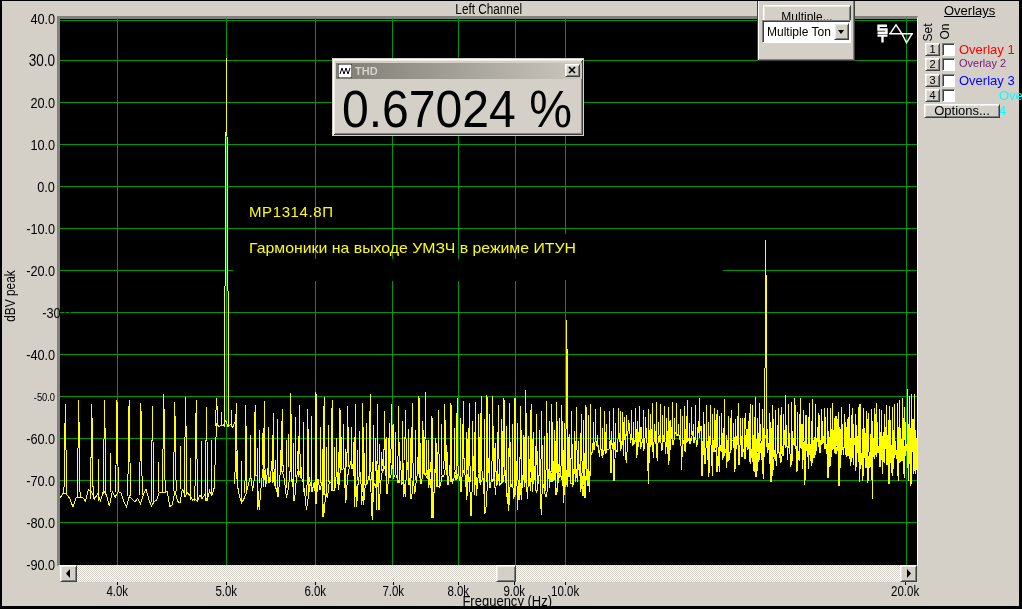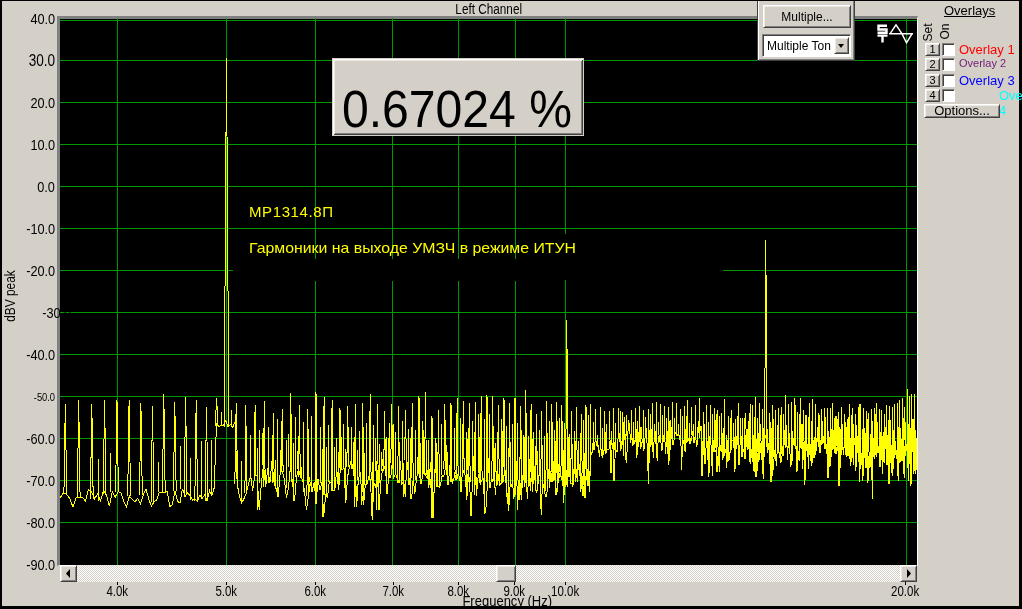--- a/index.html
+++ b/index.html
@@ -102,30 +102,42 @@
         <path d="M9 3 L5 7.5 L9 12 Z" fill="#000"></path>
       </svg></div>
   <div class="raised abs" style="left:840px;top:0;width:17px;height:17px;"><svg width="15" height="15">
         <path d="M6 3 L10 7.5 L6 12 Z" fill="#000"></path>
       </svg></div>
   <div class="raised abs" style="left:436px;top:0;width:20px;height:17px;"></div>
 </div>
 
 <div class="abs" style="left:332px;top:58px;width:252px;height:78px;background:#D4D0C8;
  border:1px solid #D4D0C8; box-shadow: inset 1px 1px 0 #fff, inset -1px -1px 0 #404040, inset 2px 2px 0 #ece9e2, inset -2px -2px 0 #808080;">
+  <div class="abs" style="left:3px;top:4px;width:246px;height:16px;background:linear-gradient(90deg,#7f7c74,#cbc7bf);">
+    <svg class="abs" style="left:2px;top:1px;" width="14" height="14">
+        <rect x="0" y="0" width="14" height="14" fill="#fff" stroke="#000" stroke-width="1"></rect>
+        <path d="M2 10 L4 4 L6 10 L8 4 L10 10 L12 4" fill="none" stroke="#000" stroke-width="1"></path>
+      </svg>
+    <span class="abs" style="left:19px;top:2px;font-size:11px;font-weight:bold;color:#D6D3CB;">THD</span>
+    <div class="raised abs" style="left:229px;top:1px;width:15px;height:13px;">
+        <svg width="13" height="11" style="position:absolute;left:0;top:0;">
+          <path d="M3 2 L9 8 M9 2 L3 8" stroke="#000" stroke-width="1.6"></path>
+        </svg>
+      </div>
+  </div>
   <svg class="abs" style="left:0;top:0;" width="252" height="78">
       <text x="9" y="68" font-size="51px" font-family="Liberation Sans" textLength="230" lengthAdjust="spacingAndGlyphs" fill="#000">0.67024 %</text>
     </svg>
 </div>
 
 <div class="abs" style="left:757px;top:1px;width:98px;height:60px;background:#D4D0C8;
  border-left:1px solid #404040;border-right:1px solid #404040;border-bottom:1px solid #404040;
  box-shadow: inset 1px 0 0 #fff, inset -1px -1px 0 #808080;">
   <div class="raised abs" style="left:5px;top:4px;width:88px;height:23px;text-align:center;font-size:12px;line-height:22px;">Multiple...</div>
-  <div class="abs" style="left:4px;top:33px;width:89px;height:23px;background:#fff;
+  <div class="abs" style="left:4px;top:19px;width:89px;height:23px;background:#fff;
    border-top:1px solid #808080;border-left:1px solid #808080;border-bottom:1px solid #fff;border-right:1px solid #fff;
    box-shadow: inset 1px 1px 0 #404040;">
     <span class="abs" style="left:4px;top:4px;font-size:12px;">Multiple Ton</span>
     <div class="raised abs" style="left:71px;top:2px;width:15px;height:17px;"><svg width="13" height="15">
           <path d="M3 6 L9 6 L6 10 Z" fill="#000"></path>
         </svg></div>
   </div>
 </div>
 
 <div class="lbl" style="left:944px;top:4px;font-size:13px;text-decoration:underline;">Overlays</div>

